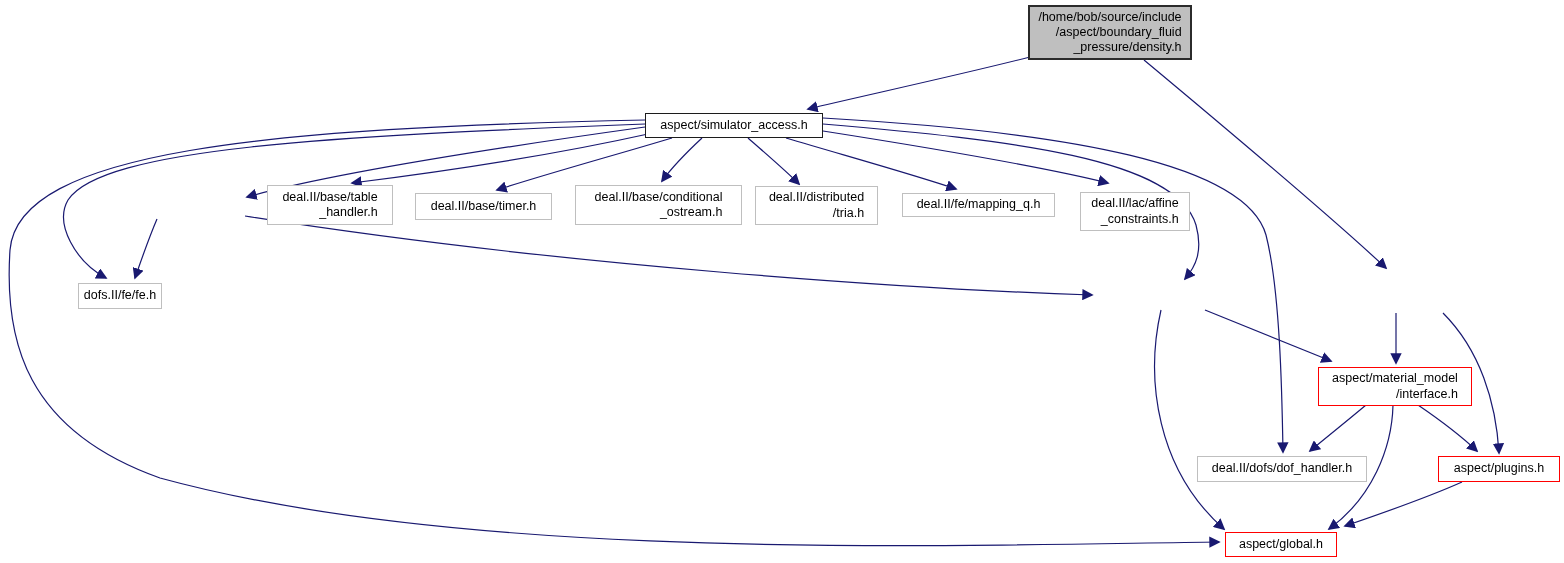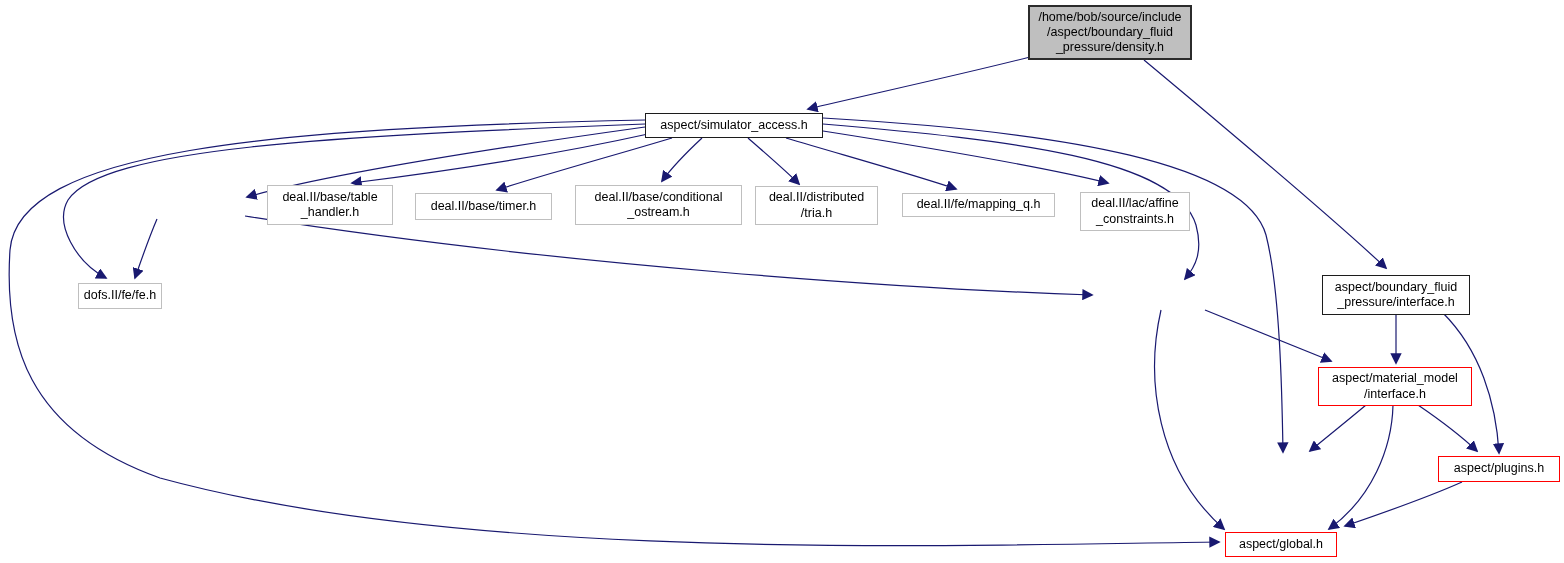--- a/index.html
+++ b/index.html
@@ -7,21 +7,21 @@
     position:relative;
     width:1564px;height:563px;
     font-family:"Liberation Sans","DejaVu Sans",sans-serif;
     background:#ffffff;
     overflow:hidden;
   }
   #edges{position:absolute;left:0;top:0;width:1564px;height:563px;}
   .node{
     position:absolute;
     display:flex;align-items:center;justify-content:center;
-    text-align:center;
+    text-align:right;
     font-size:12.5px;line-height:1.22;color:#000000;
     background:#ffffff;
     border:1px solid #bfbfbf;
     white-space:pre-line;
     box-sizing:border-box;
     padding:0 2px;
   }
   .node.current{background:#bfbfbf;border:2px solid #2b2b2b;}
   .node.linked{border:1px solid #1c1c1c;}
   .node.truncated{border:1.5px solid #ff0000;}
@@ -82,24 +82,23 @@
 /tria.h</div>
 
   <div class="node" style="left:902px;top:193px;width:153px;height:24px">deal.II/fe/mapping_q.h</div>
 
   <div class="node" style="left:1080px;top:192px;width:110px;height:39px">deal.II/lac/affine
 _constraints.h</div>
 
   <div class="node" style="left:78px;top:283px;width:84px;height:26px">dofs.II/fe/fe.h</div>
 
 
-  <div class="node linked" style="left:1322px;top:275px;width:148px;height:40px">aspect/boundary_fluid
-_pressure/interface.h</div>
 
   <div class="node truncated" style="left:1318px;top:367px;width:154px;height:39px">aspect/material_model
 /interface.h</div>
 
+  <div class="node" style="left:1197px;top:456px;width:170px;height:26px">deal.II/dofs/dof_handler.h</div>
 
   <div class="node truncated" style="left:1438px;top:456px;width:122px;height:26px">aspect/plugins.h</div>
 
   <div class="node truncated" style="left:1225px;top:532px;width:112px;height:25px">aspect/global.h</div>
 
 </div>
 
 </body></html>

